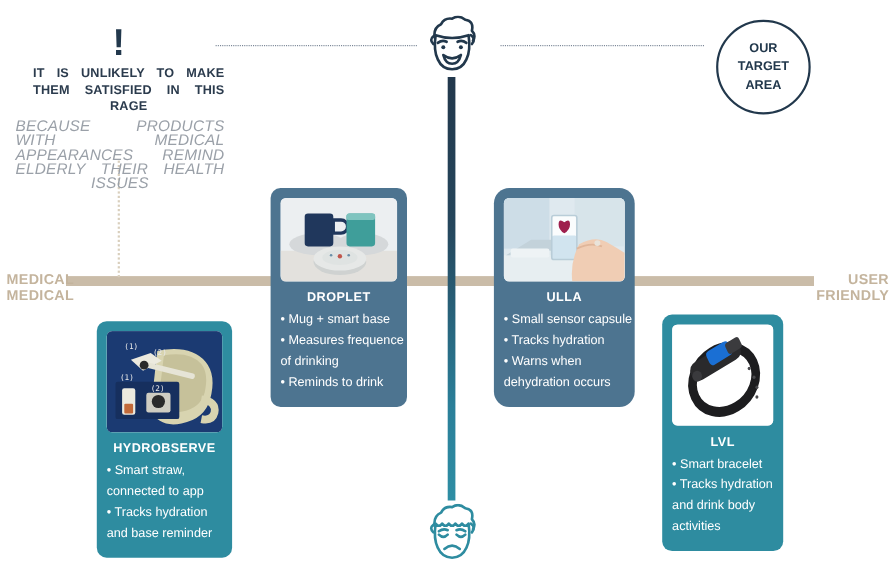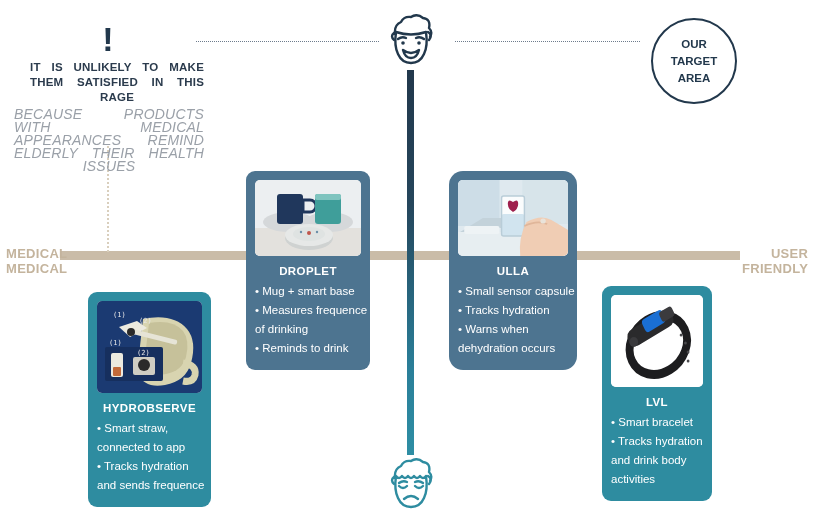--- a/index.html
+++ b/index.html
@@ -240,21 +240,21 @@
         <text x="42" y="22" font-family="monospace" font-size="7" fill="#e8e8e8">(2)</text>
         <text x="12" y="44" font-family="monospace" font-size="7" fill="#e8e8e8">(1)</text>
         <text x="40" y="54" font-family="monospace" font-size="7" fill="#e8e8e8">(2)</text>
       </svg>
     </div>
     <div class="card-title">HYDROBSERVE</div>
     <div class="card-bullets">
       <div>• Smart straw,</div>
       <div>connected to app</div>
       <div>• Tracks hydration</div>
-      <div>and sends frequence</div>
+      <div>and base reminder</div>
     </div>
   </div>
 
   <div class="card teal" id="card-lvl">
     <div class="card-photo tall">
       <svg viewBox="0 0 105 92" preserveAspectRatio="none">
         <rect width="105" height="92" fill="#ffffff"></rect>
         <ellipse cx="54" cy="50" rx="34" ry="28" fill="none" stroke="#1d1d1f" stroke-width="9" transform="rotate(-28 54 50)"></ellipse>
         <path d="M24 34 l34-18 q8-4 12 4 q4 8-4 12 l-34 18 q-8 4-12-4 q-4-8 4-12z" fill="#2a2a2c"></path>
         <rect x="34" y="26" width="26" height="14" rx="4" fill="#1a6fd4" transform="rotate(-28 34 26)"></rect>

